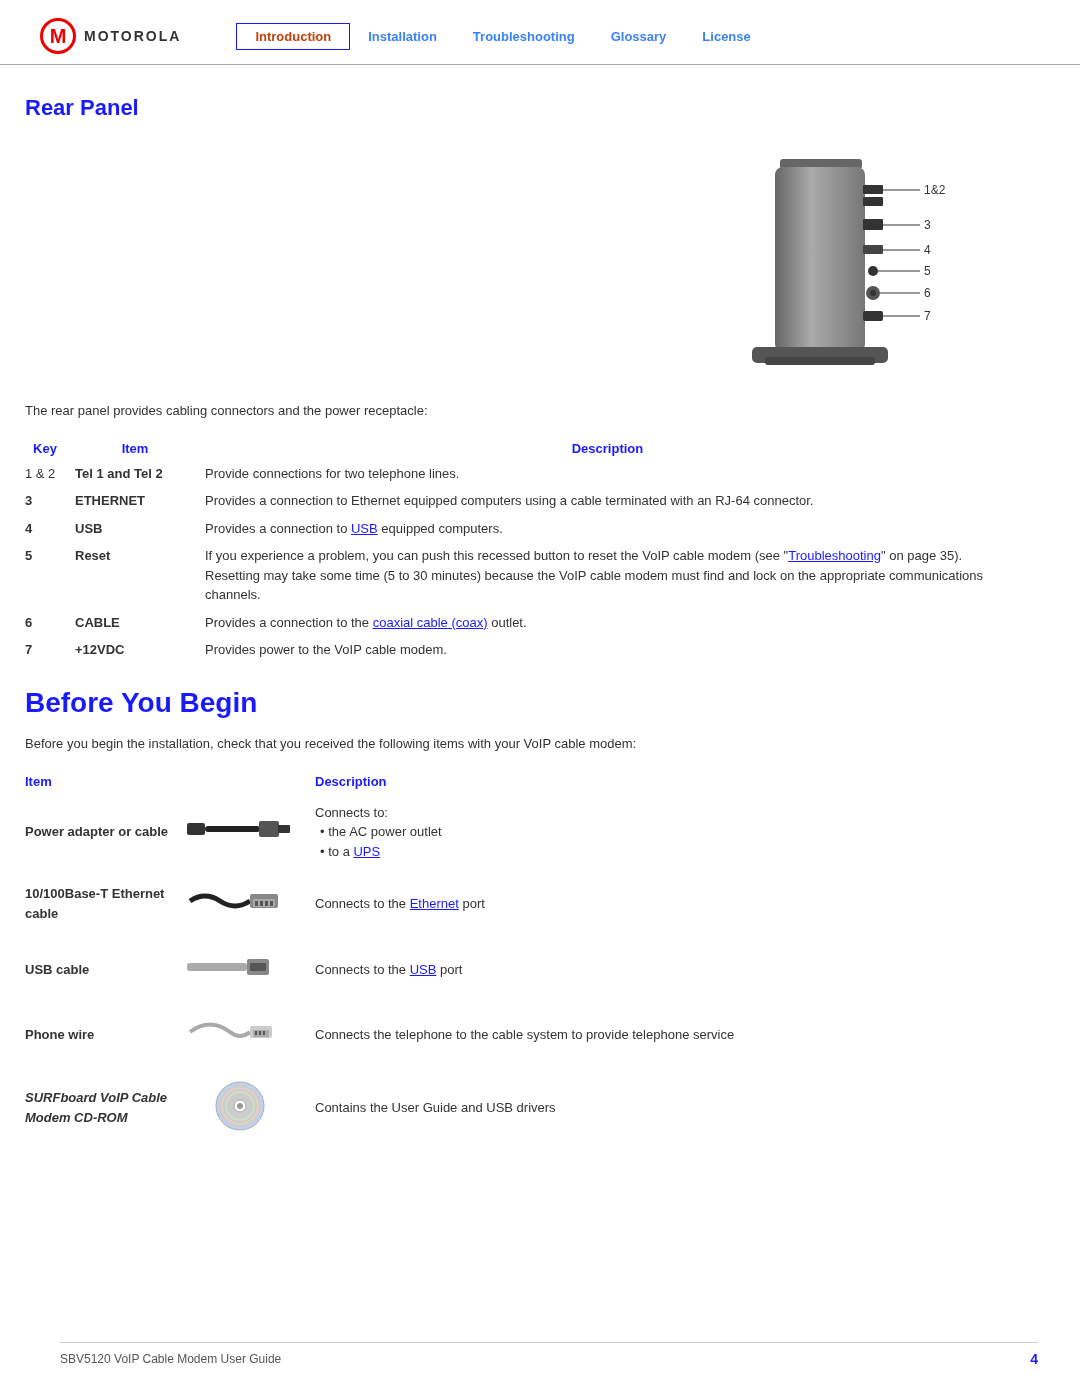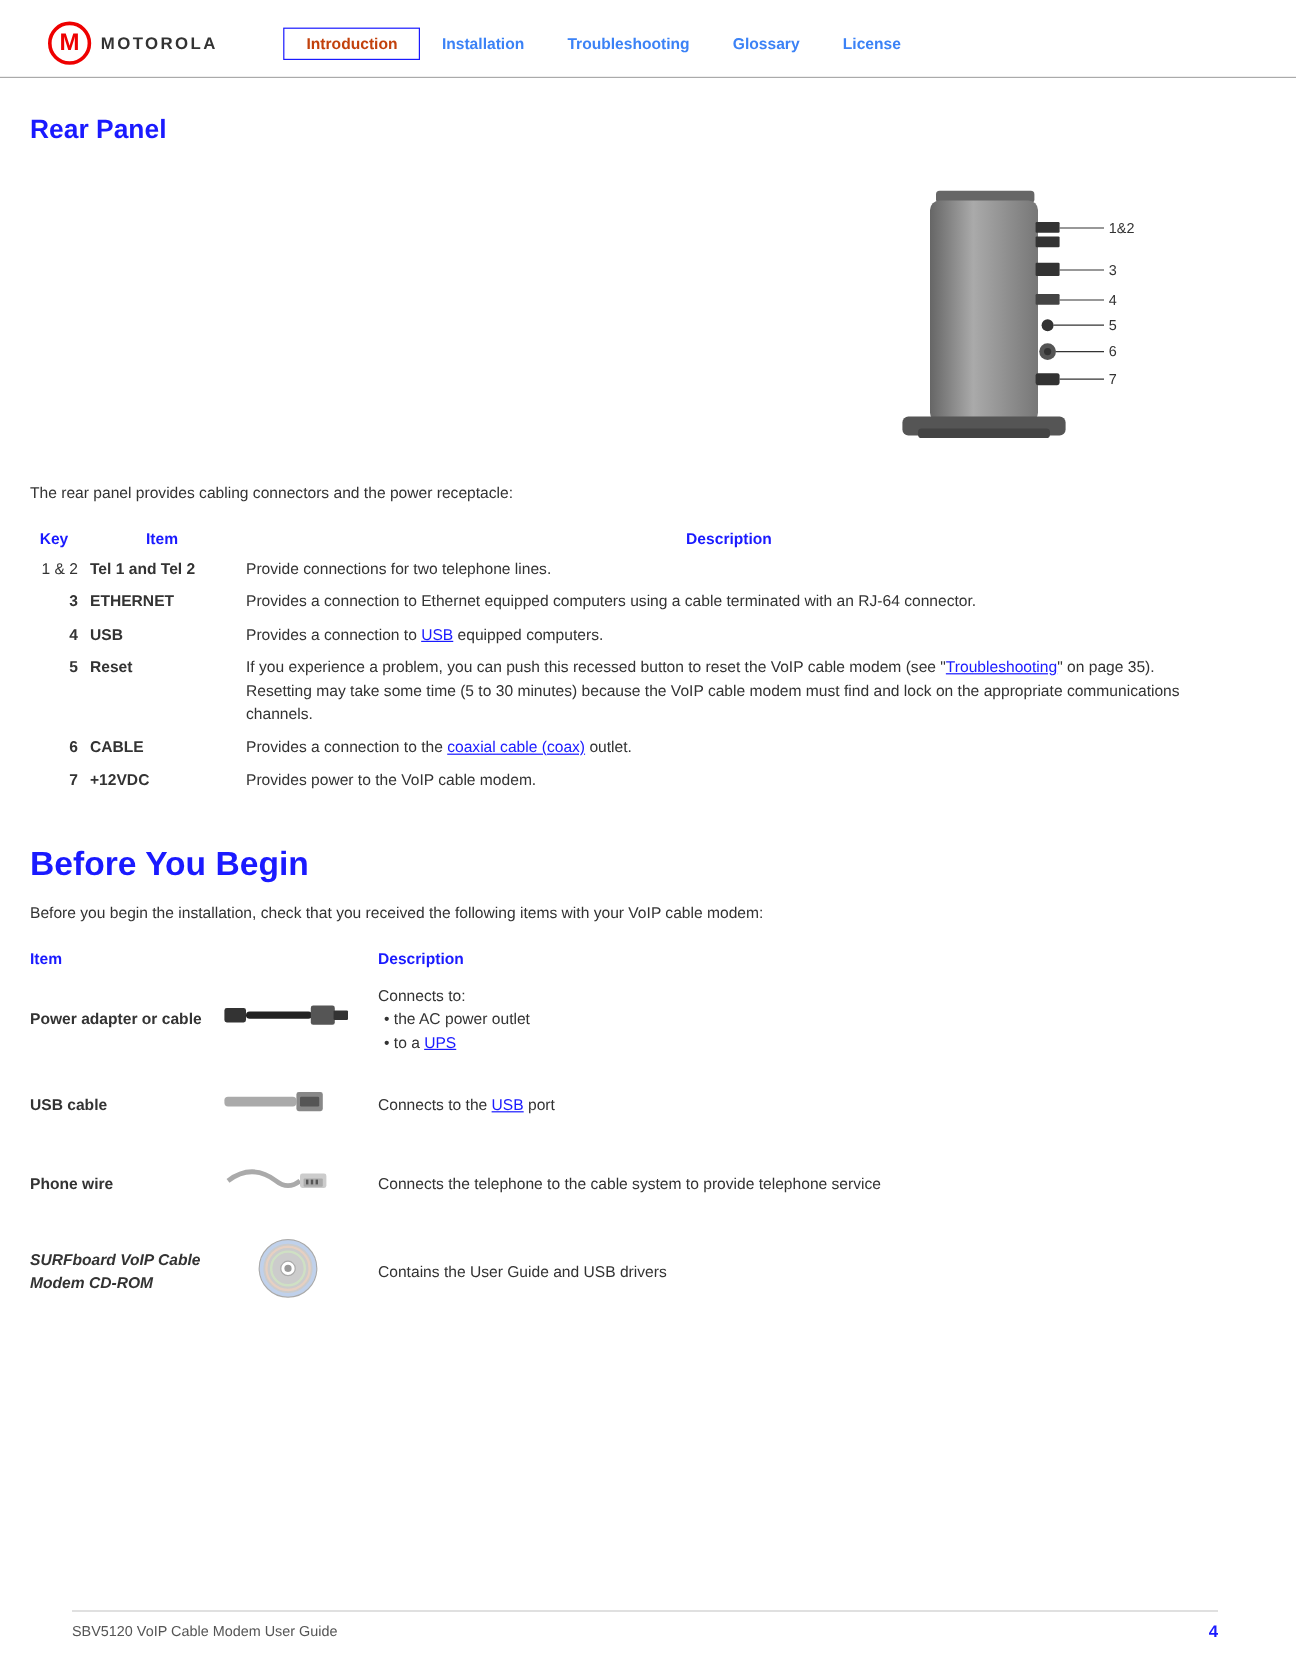--- a/index.html
+++ b/index.html
@@ -77,21 +77,21 @@
       font-size: 22px;
       font-weight: 700;
       border-bottom: none;
       margin-bottom: 20px;
     }
     .section-heading-large {
       color: #1a1aff;
       font-size: 28px;
       font-weight: 700;
       margin-bottom: 14px;
-      margin-top: 40px;
+      margin-top: 23px;
     }
 
     
     .diagram-area {
       display: flex;
       justify-content: flex-end;
       align-items: center;
       margin: 10px 0 20px 0;
       position: relative;
     }
@@ -116,21 +116,21 @@
       font-weight: 700;
       padding: 4px 10px 4px 0;
       border-bottom: none;
     }
     .data-table td {
       vertical-align: top;
       padding: 4px 10px 4px 0;
       font-size: 13px;
       line-height: 1.5;
     }
-    .col-key { width: 50px; text-align: right; }
+    .col-key { width: 50px; }
     .col-item { width: 130px; font-weight: 700; }
     .col-desc { }
     .link-blue { color: #1a1aff; text-decoration: underline; }
     strong { font-weight: 700; }
 
     
     .items-table {
       width: 100%;
       border-collapse: collapse;
       margin-bottom: 10px;
@@ -151,21 +151,21 @@
     }
     .col-item2 { width: 160px; font-weight: 700; }
     .col-img { width: 130px; }
     .col-desc2 { }
 
     
     .footer {
       position: absolute;
       bottom: 30px;
       left: 60px;
-      right: 65px;
+      right: 42px;
       display: flex;
       justify-content: space-between;
       align-items: center;
       font-size: 12px;
       color: #555;
       border-top: 1px solid #ccc;
       padding-top: 8px;
     }
     .page-num {
       color: #1a1aff;
@@ -333,20 +333,41 @@
           </td>
           <td class="col-desc2">
             Connects to:<br>
             <ul class="bullet-list">
               <li>the AC power outlet</li>
               <li>to a <a href="#" class="link-blue">UPS</a></li>
             </ul>
           </td>
         </tr>
 
+        <tr>
+          <td class="col-item2">
+            <strong>10/100Base-T Ethernet cable</strong>
+          </td>
+          <td class="col-img">
+            <svg width="110" height="40">
+
+              <path d="M5,20 Q20,10 35,20 Q50,30 65,20" fill="none" stroke="#222" stroke-width="5"></path>
+
+              <rect x="65" y="13" width="28" height="14" rx="2" fill="#888"></rect>
+              <rect x="68" y="18" width="22" height="8" rx="1" fill="#aaa"></rect>
+              <rect x="70" y="20" width="3" height="5" fill="#555"></rect>
+              <rect x="75" y="20" width="3" height="5" fill="#555"></rect>
+              <rect x="80" y="20" width="3" height="5" fill="#555"></rect>
+              <rect x="85" y="20" width="3" height="5" fill="#555"></rect>
+            </svg>
+          </td>
+          <td class="col-desc2">
+            Connects to the <a href="#" class="link-blue">Ethernet</a> port
+          </td>
+        </tr>
 
         <tr>
           <td class="col-item2">
             <strong>USB cable</strong>
           </td>
           <td class="col-img">
             <svg width="110" height="40">
               <rect x="2" y="16" width="60" height="8" rx="3" fill="#aaa"></rect>
 
               <rect x="62" y="12" width="22" height="16" rx="2" fill="#888"></rect>

